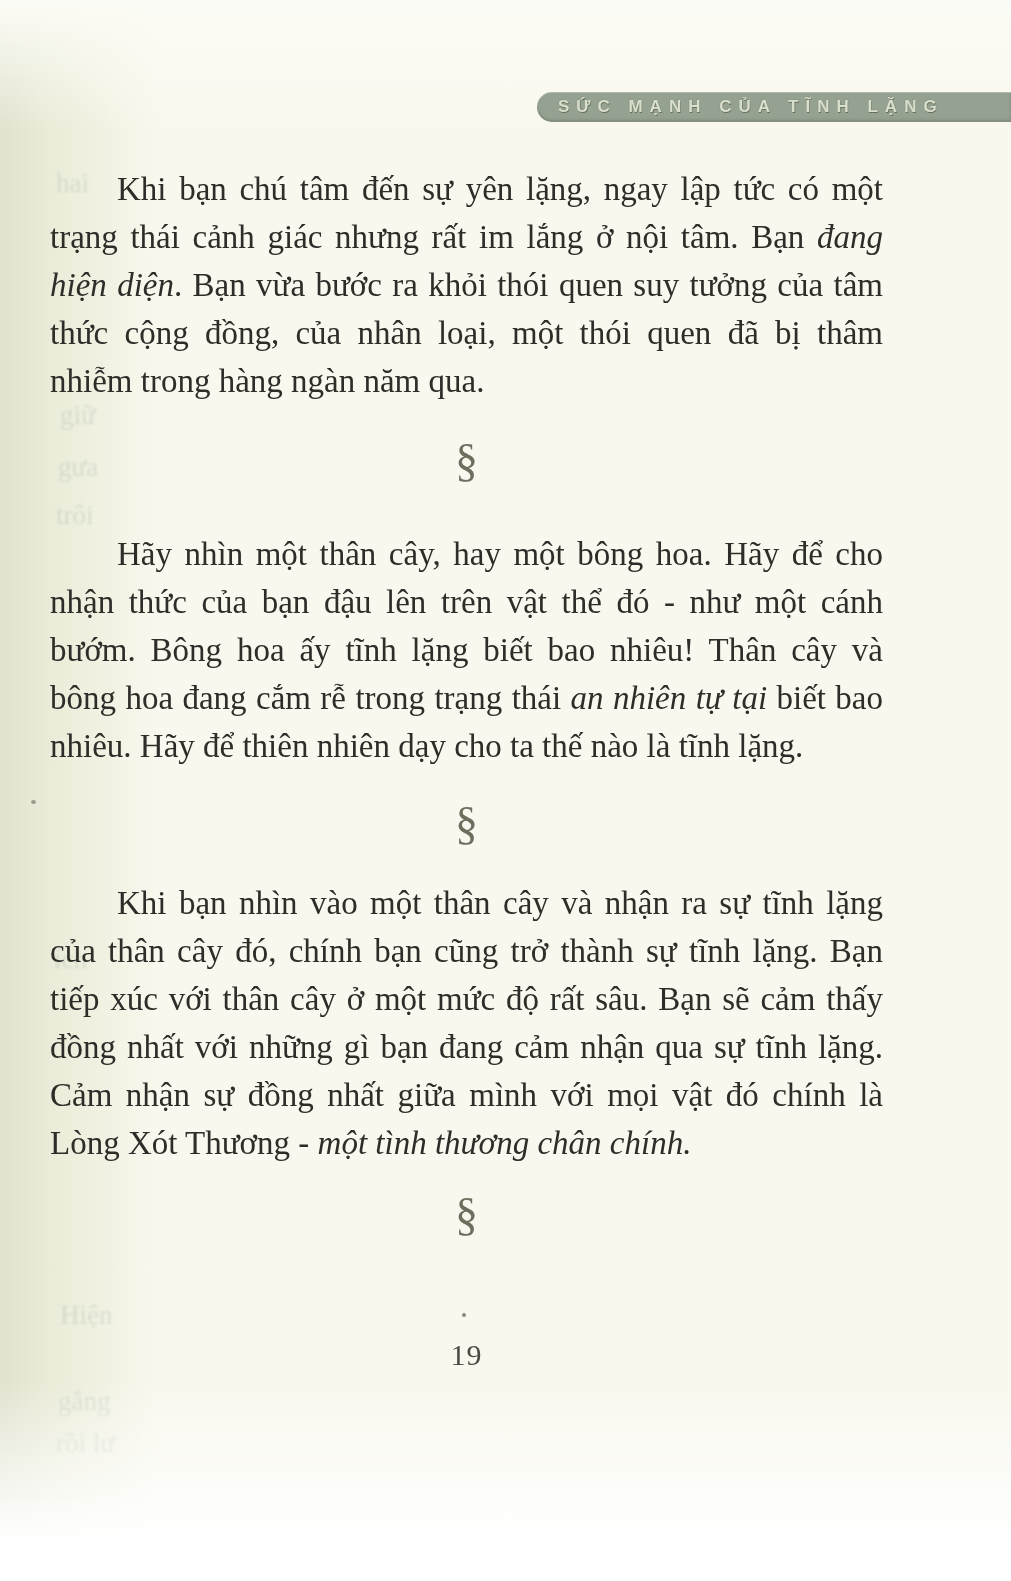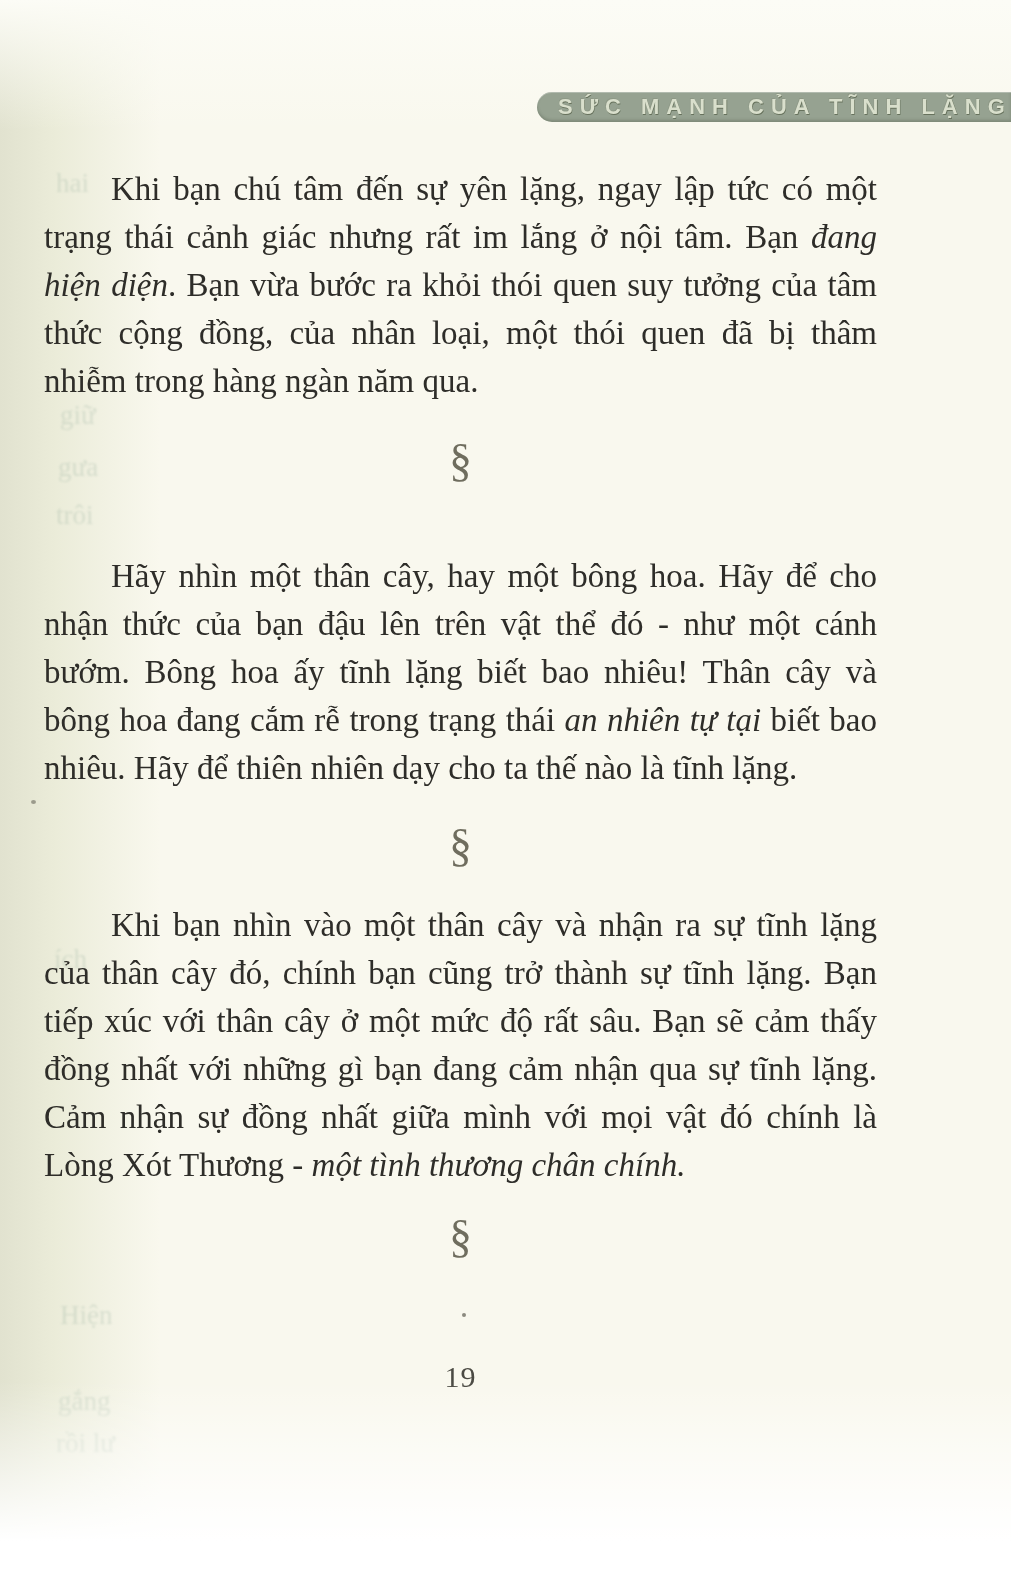--- a/index.html
+++ b/index.html
@@ -31,30 +31,30 @@
   .banner {
     position: absolute; left: 537px; right: 0; top: 92px; height: 30px;
     background: #96a291;
     border-radius: 15px 0 0 15px;
     display: flex; align-items: center;
     padding-left: 21px;
     box-shadow: inset 0 1px 0 rgba(255,255,255,0.28), inset 0 -2px 3px rgba(70,80,62,0.30);
   }
   .banner-label {
     font-family: "Liberation Sans", sans-serif;
-    font-size: 22px;
+    font-size: 17px;
     font-weight: bold;
     letter-spacing: 7px;
     color: #d9dfcc;
     text-shadow: 0.6px 0.6px 0 #66715c, -0.6px -0.6px 0 #7d887257;
     white-space: nowrap;
   }
   
   .text-block {
-    position: absolute; left: 44px; top: 165px; width: 833px;
+    position: absolute; left: 50px; top: 165px; width: 833px;
   }
   .para {
     margin: 0;
     font-size: 33px;
     line-height: 48px;
     color: #2e2d29;
     text-align: justify;
     text-indent: 67px;
   }
   .em { font-style: italic; }
@@ -62,21 +62,21 @@
     display: block;
     text-align: center;
     text-indent: 0;
     font-size: 46px;
     line-height: 60px;
     color: #6f6d5e;
   }
   .mark-1 { margin-top: 26px; }
   .mark-2 { margin-top: 24px; }
   .mark-3 { margin-top: 18px; }
-  .para-2 { margin-top: 61px; }
+  .para-2 { margin-top: 39px; }
   .para-3 { margin-top: 25px; }
   .page-number {
     margin-top: 92px;
     text-align: center;
     text-indent: 0;
     font-size: 30px;
     line-height: 36px;
     letter-spacing: 1px;
     color: #4b4a43;
   }

